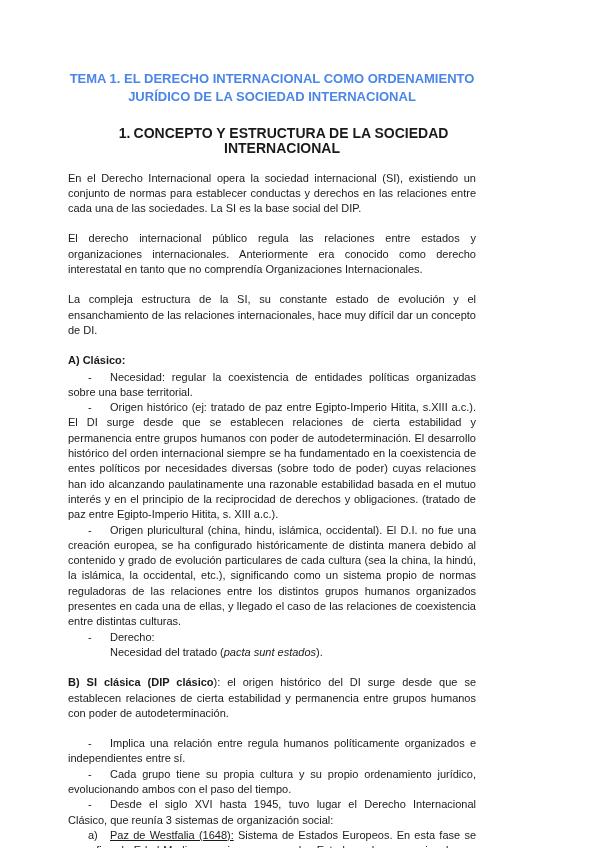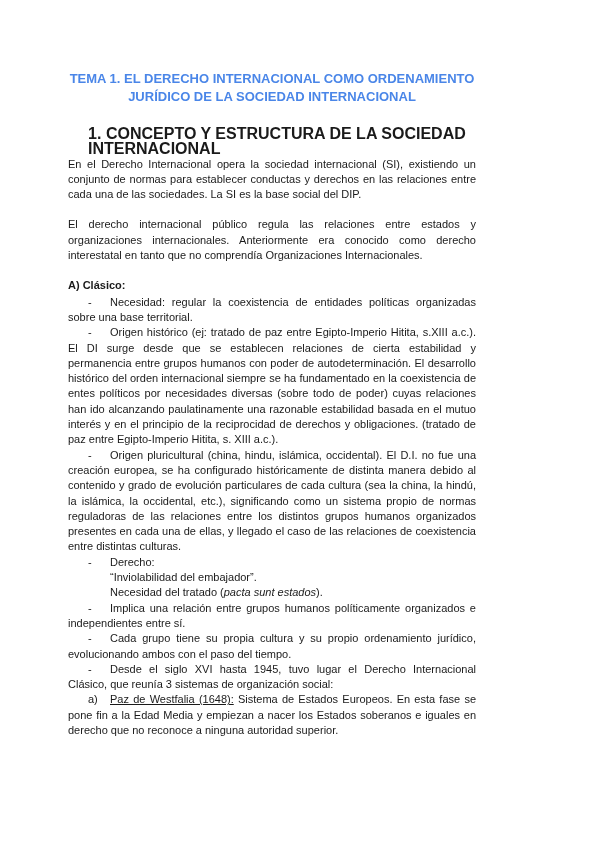--- a/index.html
+++ b/index.html
@@ -16,24 +16,25 @@
     overflow: hidden;
   }
   .title {
     font-size: 13px;
     line-height: 17.5px;
     font-weight: bold;
     text-align: center;
     margin: 0 0 21px 0;
   }
   .h2 {
-    font-size: 16px;
+    font-size: 14px;
     font-weight: bold;
     padding-left: 20px;
-    margin: 0 0 0 0;
+    margin: 0 0 14px 0;
+    text-align: center;
   }
   .h2-marker { display: inline-block; width: 18px; }
   .para {
     text-align: justify;
     margin: 0 0 15px 0;
   }
   .h3 {
     font-weight: bold;
     margin: 15px 0 1px 0;
   }
@@ -59,44 +60,45 @@
 <div class="page">
 
   <h1 class="title" style="color: rgb(74, 134, 232);">TEMA 1. EL DERECHO INTERNACIONAL COMO ORDENAMIENTO JURÍDICO DE LA SOCIEDAD INTERNACIONAL</h1>
 
   <div class="h2">
     <span class="h2-marker">1.</span><span>CONCEPTO Y ESTRUCTURA DE LA SOCIEDAD INTERNACIONAL</span>
   </div>
 
   <p class="para">En el Derecho Internacional opera la sociedad internacional (SI), existiendo un conjunto de normas para establecer conductas y derechos en las relaciones entre cada una de las sociedades. La SI es la base social del DIP.</p>
   <p class="para">El derecho internacional público regula las relaciones entre estados y organizaciones internacionales. Anteriormente era conocido como derecho interestatal en tanto que no comprendía Organizaciones Internacionales.</p>
+  <p class="para">La compleja estructura de la SI, su constante estado de evolución y el ensanchamiento de las relaciones internacionales, hace muy difícil dar un concepto de DI.</p>
 
   <div class="h3">A) Clásico:</div>
 
   <div class="li">
     <span class="marker">-</span><span>Necesidad: regular la coexistencia de entidades políticas organizadas sobre una base territorial.</span>
   </div>
   <div class="li">
     <span class="marker">-</span><span>Origen histórico (ej: tratado de paz entre Egipto-Imperio Hitita, s.XIII a.c.). El DI surge desde que se establecen relaciones de cierta estabilidad y permanencia entre grupos humanos con poder de autodeterminación. El desarrollo histórico del orden internacional siempre se ha fundamentado en la coexistencia de entes políticos por necesidades diversas (sobre todo de poder) cuyas relaciones han ido alcanzando paulatinamente una razonable estabilidad basada en el mutuo interés y en el principio de la reciprocidad de derechos y obligaciones. (tratado de paz entre Egipto-Imperio Hitita, s. XIII a.c.).</span>
   </div>
   <div class="li">
     <span class="marker">-</span><span>Origen pluricultural (china, hindu, islámica, occidental). El D.I. no fue una creación europea, se ha configurado históricamente de distinta manera debido al contenido y grado de evolución particulares de cada cultura (sea la china, la hindú, la islámica, la occidental, etc.), significando como un sistema propio de normas reguladoras de las relaciones entre los distintos grupos humanos organizados presentes en cada una de ellas, y llegado el caso de las relaciones de coexistencia entre distintas culturas.</span>
   </div>
   <div class="li">
     <span class="marker">-</span><span>Derecho:</span>
   </div>
 
   <div class="examples">
-    <div>“Inviolabilidad del embajador”.</div>
     <div><span>Necesidad del tratado (</span><i>pacta sunt estados</i><span>).</span></div>
   </div>
 
+  <p class="para gap-top"><b>B) SI clásica (DIP clásico</b><span>): el origen histórico del DI surge desde que se establecen relaciones de cierta estabilidad y permanencia entre grupos humanos con poder de autodeterminación.</span></p>
 
   <div class="li">
-    <span class="marker">-</span><span>Implica una relación entre grupos humanos políticamente organizados e independientes entre sí.</span>
+    <span class="marker">-</span><span>Implica una relación entre regula humanos políticamente organizados e independientes entre sí.</span>
   </div>
   <div class="li">
     <span class="marker">-</span><span>Cada grupo tiene su propia cultura y su propio ordenamiento jurídico, evolucionando ambos con el paso del tiempo.</span>
   </div>
   <div class="li">
     <span class="marker">-</span><span>Desde el siglo XVI hasta 1945, tuvo lugar el Derecho Internacional Clásico, que reunía 3 sistemas de organización social:</span>
   </div>
   <div class="li">
     <span class="marker">a)</span><span><u>Paz de Westfalia (1648):</u><span> Sistema de Estados Europeos. En esta fase se pone fin a la Edad Media y empiezan a nacer los Estados soberanos e iguales en derecho que no reconoce a ninguna autoridad superior.</span></span>
   </div>

